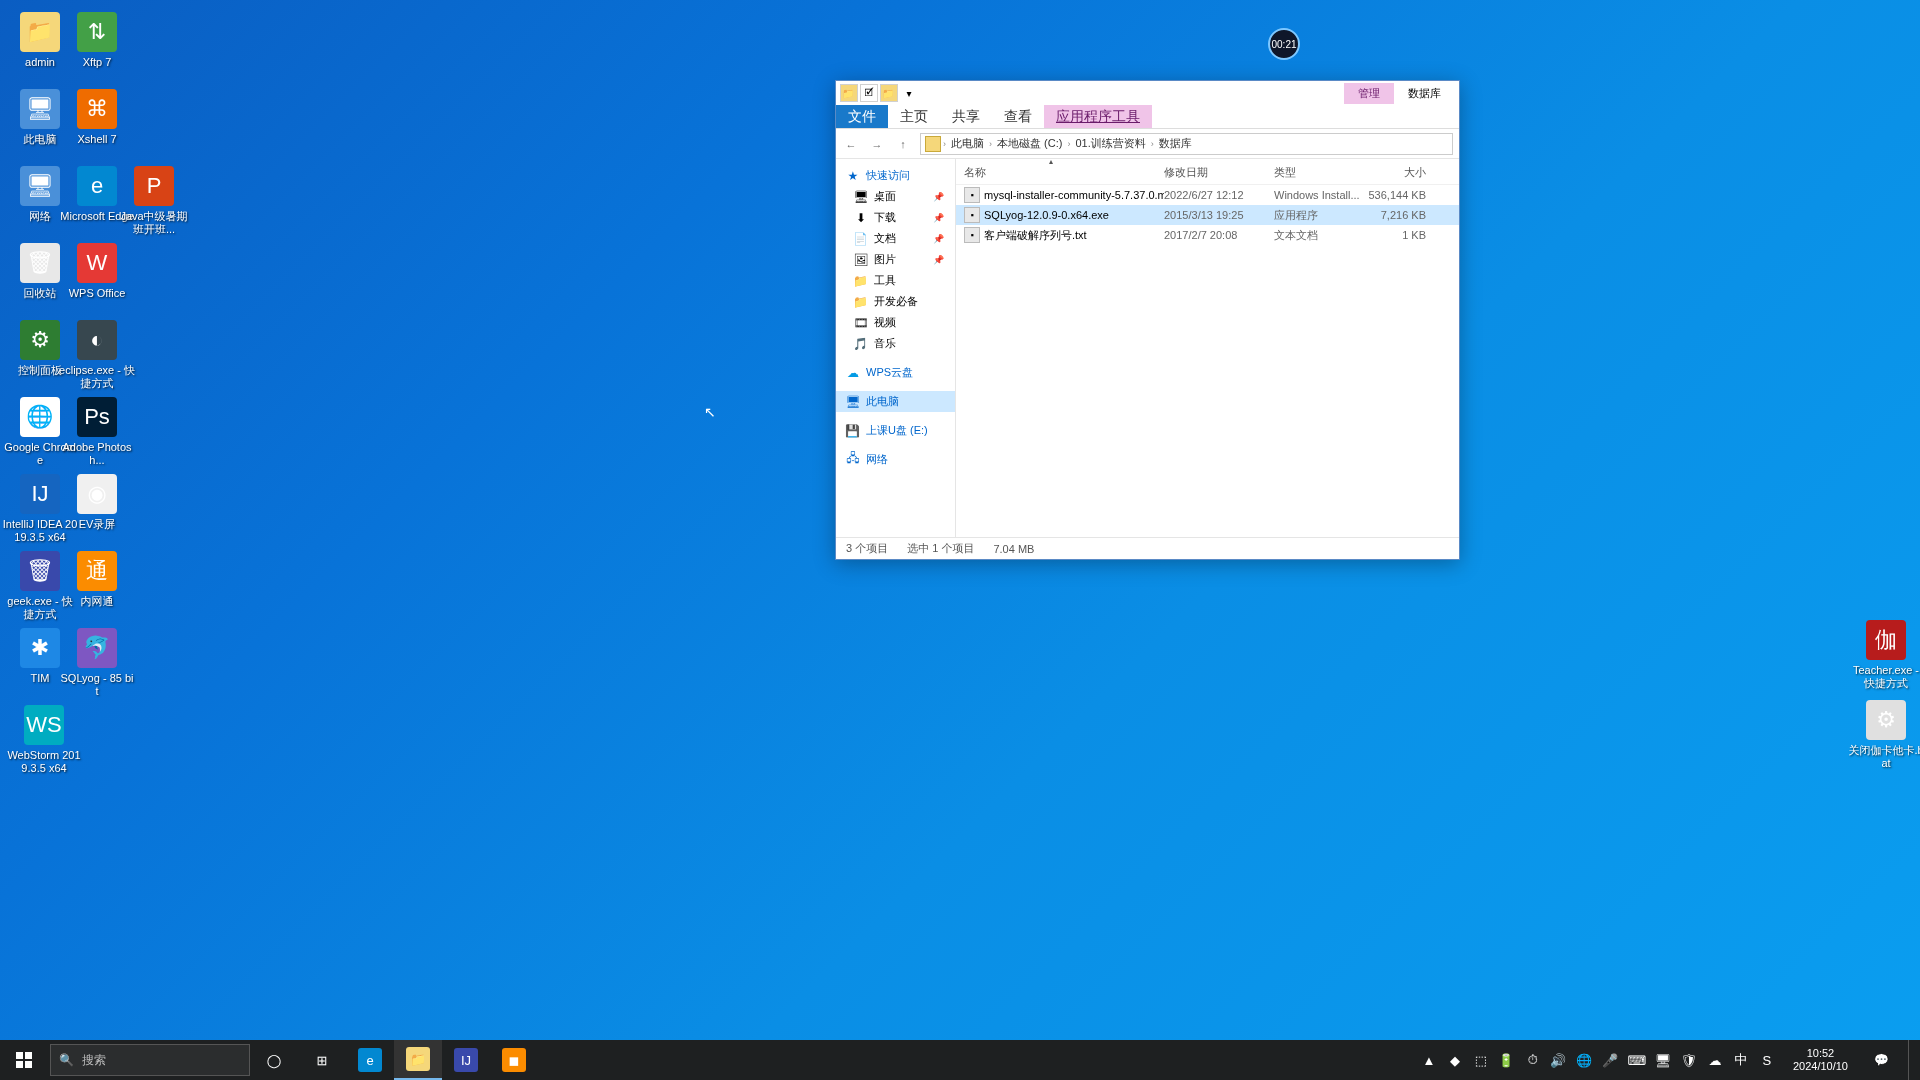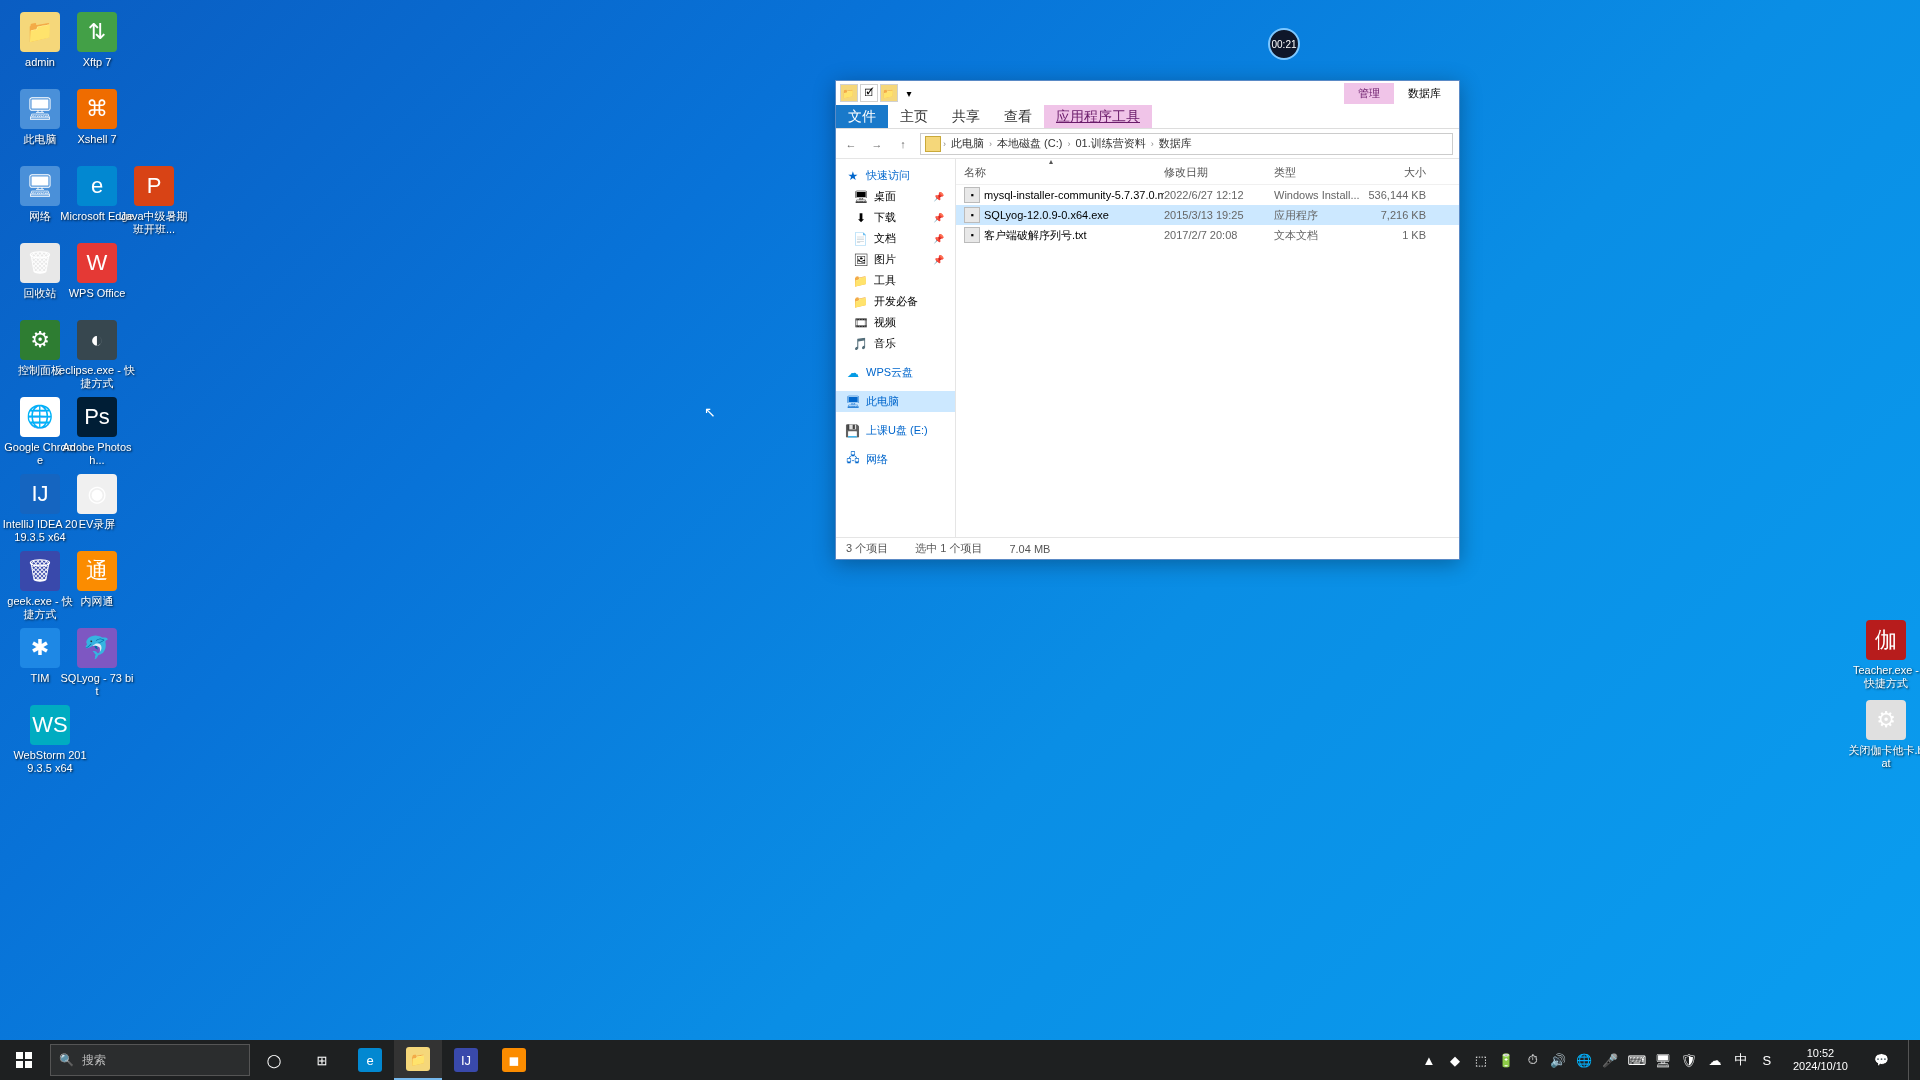--- a/index.html
+++ b/index.html
@@ -47,21 +47,21 @@
 .ex-cols .col-t { width: 92px; }
 .ex-cols .col-s { width: 60px; text-align: right; }
 .ex-cols .sort-caret { position: absolute; left: 93px; top: -2px; font-size: 8px; color: #555; }
 .ex-row { display: flex; padding: 2px 8px; align-items: center; cursor: pointer; }
 .ex-row.sel { background: #cce8ff; }
 .ex-row .ficon { width: 16px; height: 16px; margin-right: 4px; background: #e8e8e8; border: 1px solid #bbb; font-size: 9px; display: flex; align-items: center; justify-content: center; }
 .ex-row .fn { width: 180px; overflow: hidden; white-space: nowrap; }
 .ex-row .fd { width: 110px; color: #666; }
 .ex-row .ft { width: 92px; color: #666; overflow: hidden; white-space: nowrap; }
 .ex-row .fs { width: 60px; text-align: right; color: #666; }
-.ex-status { height: 22px; border-top: 1px solid #e5e5e5; display: flex; align-items: center; padding: 0 10px; gap: 27px; font-size: 11px; color: #555; }
+.ex-status { height: 22px; border-top: 1px solid #e5e5e5; display: flex; align-items: center; padding: 0 10px; gap: 19px; font-size: 11px; color: #555; }
 
 
 .cursor { position: absolute; left: 704px; top: 404px; font-size: 14px; color: #fff; pointer-events: none; }
 
 
 .taskbar { position: absolute; left: 0; bottom: 0; width: 100%; height: 40px; background: #1e2021; display: flex; align-items: center; color: #fff; font-size: 12px; }
 .taskbar .start { width: 48px; height: 40px; display: flex; align-items: center; justify-content: center; cursor: pointer; }
 .taskbar .start svg { width: 16px; height: 16px; }
 .taskbar .search { width: 200px; height: 32px; background: #2b2d2e; border: 1px solid #555; margin-left: 2px; display: flex; align-items: center; padding: 0 8px; gap: 8px; color: #bbb; }
 .taskbar .tbtn { width: 48px; height: 40px; display: flex; align-items: center; justify-content: center; cursor: pointer; }
@@ -107,21 +107,21 @@
         <div class="lbl">IntelliJ IDEA 2019.3.5 x64</div>
       </div>
       <div class="dicon" style="left: 2px; top: 551px;">
         <div class="ic" style="background:#3949ab">🗑</div>
         <div class="lbl">geek.exe - 快捷方式</div>
       </div>
       <div class="dicon" style="left: 2px; top: 628px;">
         <div class="ic" style="background:#1e88e5">✱</div>
         <div class="lbl">TIM</div>
       </div>
-      <div class="dicon" style="left: 12px; top: 705px;">
+      <div class="dicon" style="left: 6px; top: 705px;">
         <div class="ic" style="background:#00acc1">WS</div>
         <div class="lbl">WebStorm 2019.3.5 x64</div>
       </div>
     </div>
   <div id="col2">
       <div class="dicon" style="left: 59px; top: 12px;">
         <div class="ic" style="background:#43a047">⇅</div>
         <div class="lbl">Xftp 7</div>
       </div>
       <div class="dicon" style="left: 59px; top: 89px;">
@@ -147,21 +147,21 @@
       <div class="dicon" style="left: 59px; top: 474px;">
         <div class="ic" style="background:#f0f0f0">◉</div>
         <div class="lbl">EV录屏</div>
       </div>
       <div class="dicon" style="left: 59px; top: 551px;">
         <div class="ic" style="background:#fb8c00">通</div>
         <div class="lbl">内网通</div>
       </div>
       <div class="dicon" style="left: 59px; top: 628px;">
         <div class="ic" style="background:#7e57c2">🐬</div>
-        <div class="lbl">SQLyog - 73 bit</div>
+        <div class="lbl">SQLyog - 85 bit</div>
       </div>
     </div>
 
   <div class="dicon" style="left:116px; top:166px;">
     <div class="ic" style="background:#d84315">P</div>
     <div class="lbl">Java中级暑期班开班...</div>
   </div>
   <div id="colR">
       <div class="dicon" style="left: 1848px; top: 620px;">
         <div class="ic" style="background:#b71c1c">伽</div>

